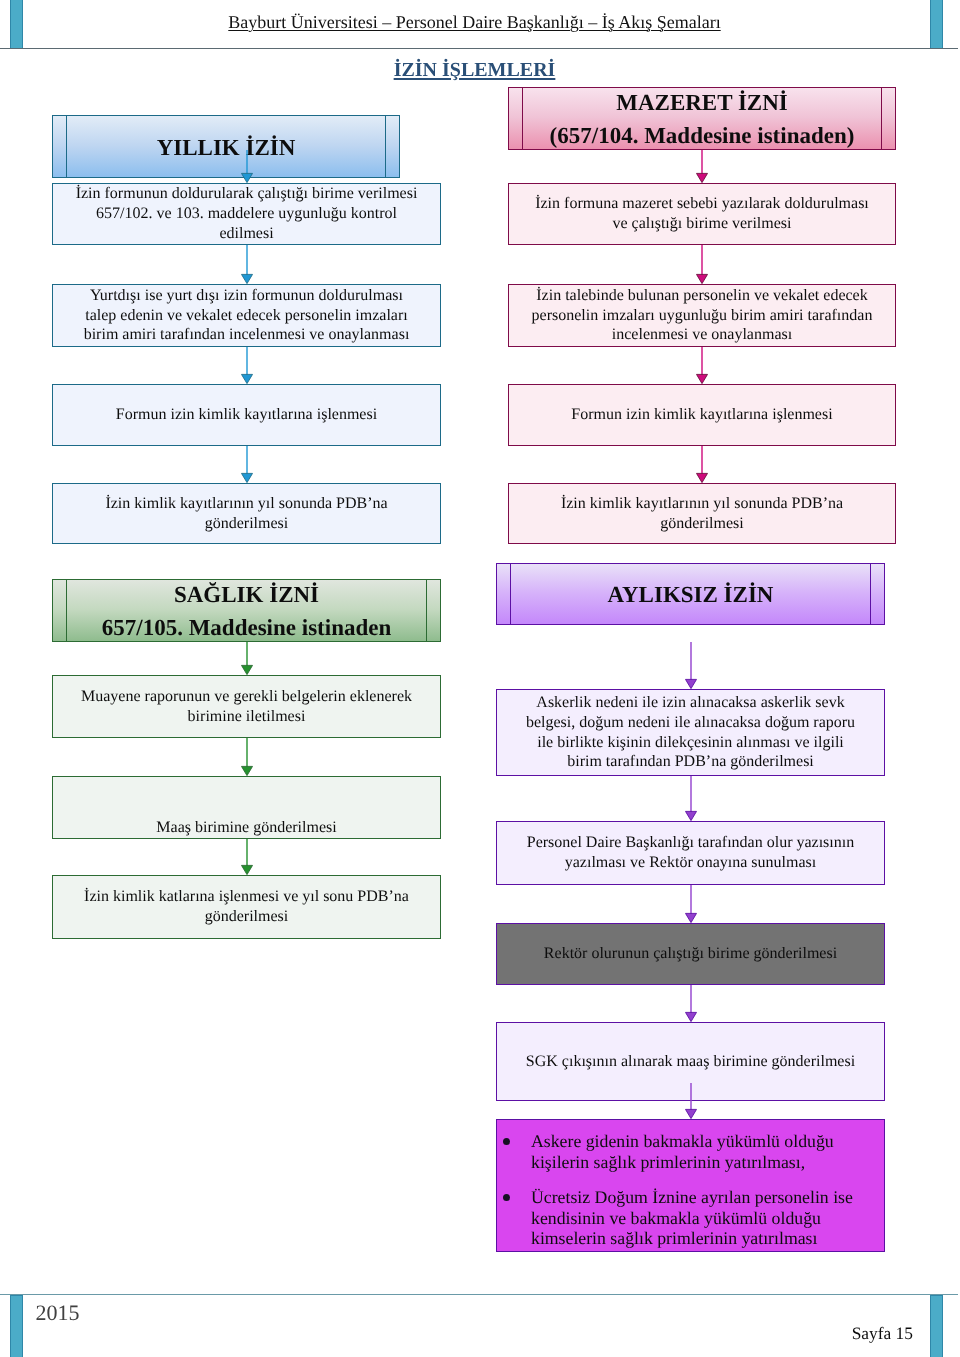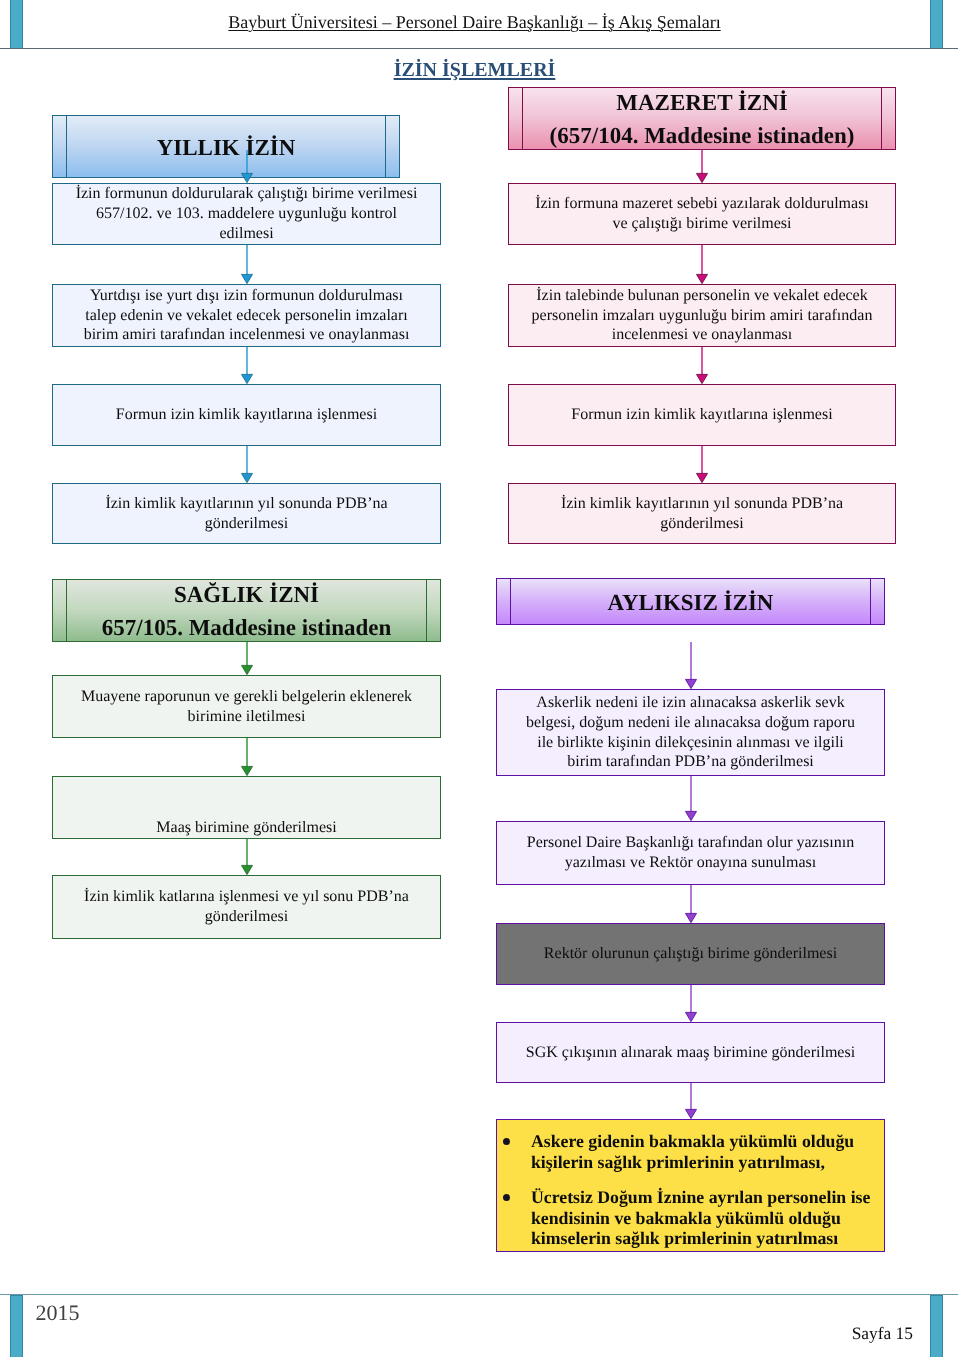--- a/index.html
+++ b/index.html
@@ -41,26 +41,26 @@
 .b0_4{left:52px;top:483px;width:389px;height:61px;border:1.8px solid #1c6a88;background:#eff3fd;color:#1c6a88;}
 .b1_0{left:508px;top:87px;width:388px;height:63px;border:1.7px solid #7f0b49;background:linear-gradient(to bottom, #f8e2ed 0%, #f0c3d6 48%, #eb91af 100%);color:#7f0b49;}
 .b1_1{left:508px;top:183px;width:388px;height:62px;border:1.7px solid #7f0b49;background:#fcedf2;color:#7f0b49;justify-content:center;}
 .b1_2{left:508px;top:284px;width:388px;height:63px;border:1.7px solid #7f0b49;background:#fcedf2;color:#7f0b49;}
 .b1_3{left:508px;top:384px;width:388px;height:62px;border:1.7px solid #7f0b49;background:#fcedf2;color:#7f0b49;}
 .b1_4{left:508px;top:483px;width:388px;height:61px;border:1.7px solid #7f0b49;background:#fcedf2;color:#7f0b49;}
 .b2_0{left:52px;top:579px;width:389px;height:63px;border:1.6px solid #2c6b33;background:linear-gradient(to bottom, #e0e6de 0%, #c4d9c0 48%, #8fbc8e 100%);color:#2c6b33;}
 .b2_1{left:52px;top:675px;width:389px;height:63px;border:1.6px solid #2c6b33;background:#eff4f0;color:#2c6b33;}
 .b2_2{left:52px;top:776px;width:389px;height:63px;border:1.6px solid #2c6b33;background:#eff4f0;color:#2c6b33;align-items:flex-end;}
 .b2_3{left:52px;top:875px;width:389px;height:64px;border:1.6px solid #2c6b33;background:#eff4f0;color:#2c6b33;}
-.b3_0{left:496px;top:578px;width:389px;height:47px;border:1.8px solid #5c10a4;background:linear-gradient(to bottom, #e9e1f8 0%, #d6b2fa 48%, #c488fb 100%);color:#5c10a4;}
+.b3_0{left:496px;top:563px;width:389px;height:62px;border:1.8px solid #5c10a4;background:linear-gradient(to bottom, #e9e1f8 0%, #d6b2fa 48%, #c488fb 100%);color:#5c10a4;}
 .b3_1{left:496px;top:689px;width:389px;height:87px;border:1.8px solid #5c10a4;background:#f4eefe;color:#5c10a4;}
 .b3_2{left:496px;top:821px;width:389px;height:64px;border:1.8px solid #5c10a4;background:#f4eefe;color:#5c10a4;}
 .b3_3{left:496px;top:923px;width:389px;height:62px;border:1.8px solid #5c10a4;background:#737373;color:#5c10a4;}
-.b3_4{left:496px;top:1022px;width:389px;height:61px;border:1.8px solid #5c10a4;background:#f4eefe;color:#5c10a4;}
-.b3_5{left:496px;top:1119px;width:389px;height:133px;border:1.8px solid #5c10a4;background:#fde047;color:#5c10a4;font-weight:bold;}
+.b3_4{left:496px;top:1022px;width:389px;height:79px;border:1.8px solid #5c10a4;background:#f4eefe;color:#5c10a4;}
+.b3_5{left:496px;top:1119px;width:389px;height:133px;border:1.8px solid #5c10a4;background:#d946ef;color:#5c10a4;}
 .a0_0{left:239.5px;top:150.0px;height:33.0px;}
 .a0_1{left:239.5px;top:245.0px;height:39.0px;}
 .a0_2{left:239.5px;top:347.0px;height:37.0px;}
 .a0_3{left:239.5px;top:446.0px;height:37.0px;}
 .a1_0{left:695.0px;top:150.0px;height:33.0px;}
 .a1_1{left:695.0px;top:245.0px;height:39.0px;}
 .a1_2{left:695.0px;top:347.0px;height:37.0px;}
 .a1_3{left:695.0px;top:446.0px;height:37.0px;}
 .a2_0{left:239.5px;top:642.0px;height:33.0px;}
 .a2_1{left:239.5px;top:738.0px;height:38.0px;}

